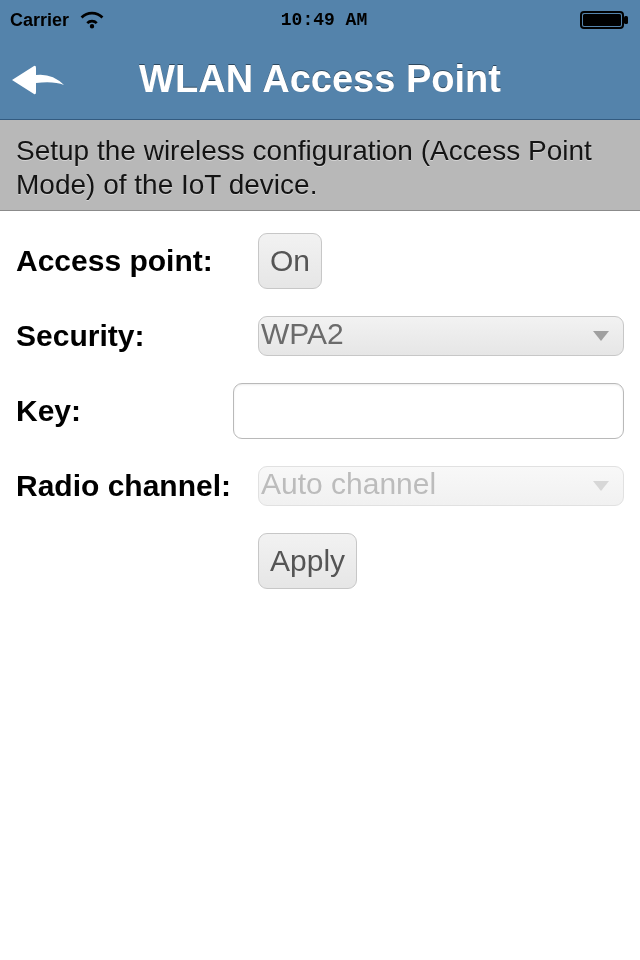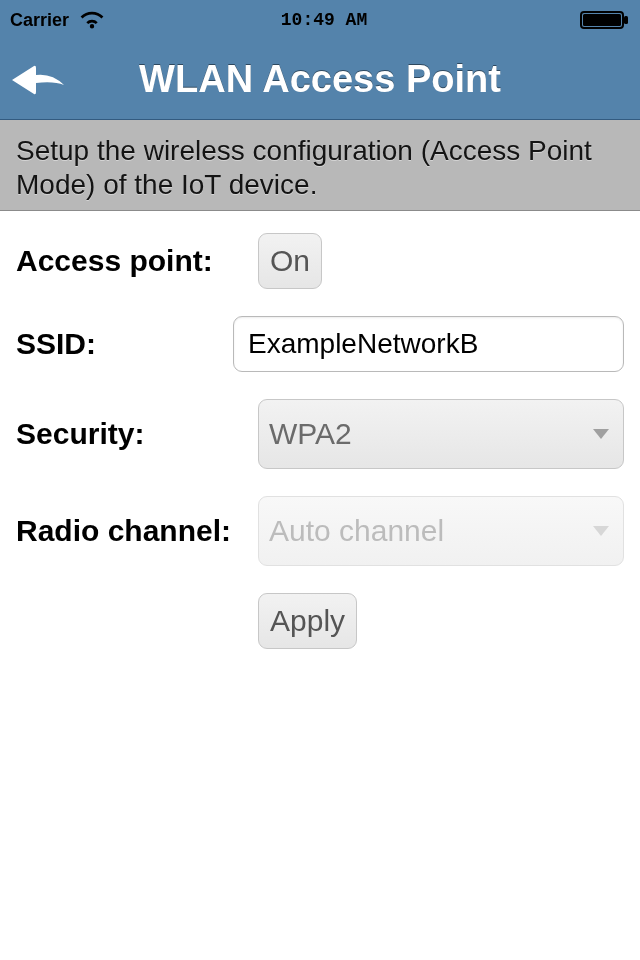--- a/index.html
+++ b/index.html
@@ -77,26 +77,26 @@
       height: 56px;
       border: 1px solid #b9b9b9;
       border-radius: 9px;
       background: #fff;
       padding: 0 14px;
       font-size: 28px;
       box-shadow: inset 0 1px 2px rgba(0,0,0,.08);
     }
     .select {
       flex: 1;
-      height: 70px;
+      height: 40px;
       border: 1px solid #c7c7c7;
       border-radius: 9px;
       background: linear-gradient(#f2f2f2,#e6e6e6);
-      padding: 0 44px 0 10px;
-      display: flex; align-items: center;
+      padding: 0 44px 0 2px;
+      display: flex; 
       font-size: 30px; color: #6b6b6b;
       position: relative;
       cursor: pointer;
     }
     .select.disabled {
       background: linear-gradient(#f8f8f8,#f1f1f1);
       color: #bcbcbc;
       border-color: #e1e1e1;
       cursor: default;
     }
@@ -145,37 +145,37 @@
 
 <div class="form">
 
   <div class="row">
     <div class="label">Access point:</div>
     <div class="control">
       <button class="btn">On</button>
     </div>
   </div>
 
-  <div class="row">
-    <div class="label">SSID:</div>
-    <div class="control">
-      <input class="text-input" type="text" value="ExampleNetworkB" style="">
-    </div>
-  </div>
 
   <div class="row">
     <div class="label">Security:</div>
     <div class="control">
       <div class="select">
         <span>WPA2</span>
         <span class="caret"></span>
       </div>
     </div>
   </div>
 
+  <div class="row">
+    <div class="label">Key:</div>
+    <div class="control">
+      <input class="text-input" type="text" value="" style="">
+    </div>
+  </div>
 
   <div class="row">
     <div class="label">Radio channel:</div>
     <div class="control">
       <div class="select disabled">
         <span>Auto channel</span>
         <span class="caret"></span>
       </div>
     </div>
   </div>

